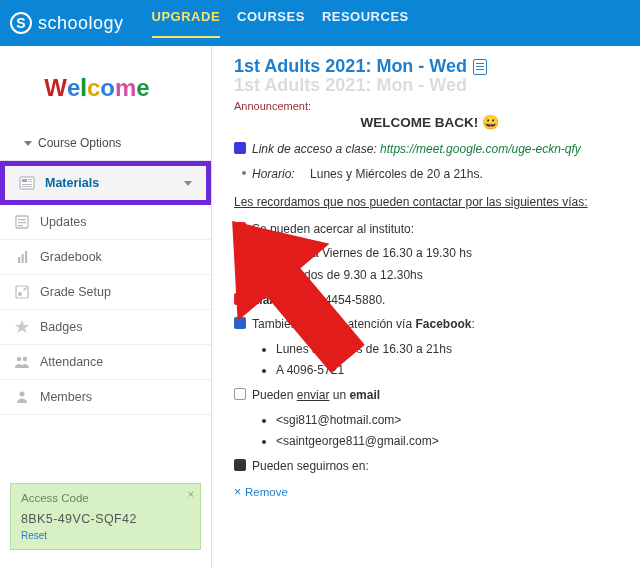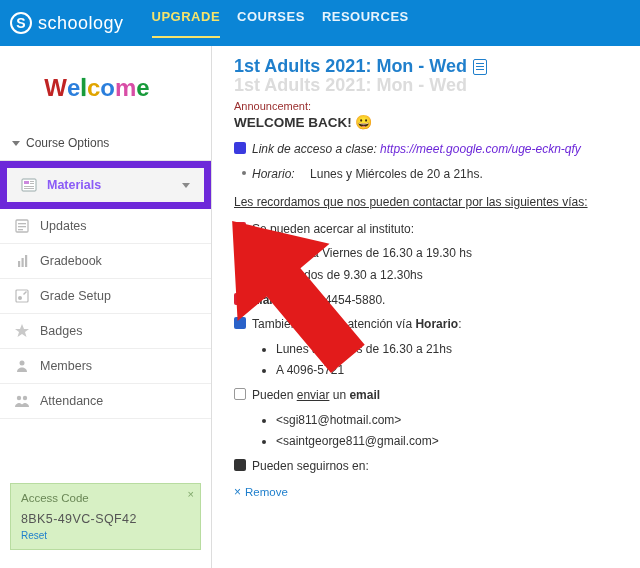--- a/index.html
+++ b/index.html
@@ -13,46 +13,46 @@
   .navlinks a { color: #e8f4fc; font-size: 13px; font-weight: bold; text-decoration: none; letter-spacing: 0.5px; padding-bottom: 12px; }
   .navlinks a.upgrade { color: #f6e36a; border-bottom: 2px solid #f6e36a; }
 
   .layout { display: flex; height: 522px; }
   .sidebar { width: 212px; border-right: 1px solid #ddd; padding: 6px 0 10px 0; display: flex; flex-direction: column; }
   .welcome-img { padding: 12px 22px 18px 22px; }
   .welcome-img .placeholder { width: 150px; height: 48px; display:flex; align-items:center; justify-content:center; font-family: Georgia, serif; font-weight: bold; font-size: 24px; }
   .welcome-img .l1 { color:#c02424; } .welcome-img .l2 { color:#2a7edc; } .welcome-img .l3 { color:#179a3a; text-shadow:0 0 1px #0a5; }
   .welcome-img .l4 { color:#e0a400; } .welcome-img .l5 { color:#2a7edc; } .welcome-img .l6 { color:#d84da6; } .welcome-img .l7 { color:#179a3a; }
 
-  .course-options { color:#4a4a4a; font-size:12px; padding:6px 16px 10px 12px; display:flex; align-items:center; gap:6px; cursor:pointer; }
+  .course-options { color:#4a4a4a; font-size:12px; padding:6px 16px 10px 24px; display:flex; align-items:center; gap:6px; cursor:pointer; }
   .caret-down { width:0; height:0; border-left:4px solid transparent; border-right:4px solid transparent; border-top:5px solid #7a7a7a; }
 
   .navlist { list-style:none; border-top:1px solid #e5e5e5; }
   .navlist li { display:flex; align-items:center; gap:10px; padding:9px 14px; border-bottom:1px solid #eee; font-size:12.5px; color:#5c5c5c; cursor:pointer; }
-  .navlist li.active { background:#f4f4f4; font-weight:bold; color:#8b5cf6; border:7px solid #6d28d9; position:relative;justify-content:space-between; }
+  .navlist li.active { background:#f4f4f4; font-weight:bold; color:#0369a1; border:5px solid #6d28d9; position:relative;justify-content:space-between; }
   .navlist li .nicon { width:16px; height:16px; display:inline-flex; align-items:center; justify-content:center; }
   .mini-caret { margin-left:auto; width:0; height:0; border-left:4px solid transparent; border-right:4px solid transparent; border-top:5px solid #8a8a8a; }
 
   .access { margin: auto 10px 8px 10px; background:#d7f0c4; border:1px solid #b8dca0; padding:8px 10px; position:relative; }
   .access .close { position:absolute; right:6px; top:4px; color:#7fa66a; font-size:11px; cursor:pointer; }
   .access .title { color:#6a8756; font-size:11.5px; margin-bottom:8px; }
   .access .code { color:#555; font-size:12.5px; letter-spacing:0.4px; margin-bottom:4px; }
   .access .reset { color:#1f7fcc; font-size:10px; cursor:pointer; }
 
   .main { flex: 1; padding: 10px 14px 10px 22px; overflow-y: auto; position:relative; }
   .crumb-title { color:#1f7fcc; font-size:18px; font-weight:bold; display:flex; align-items:center; gap:6px; }
   .doc-icon { width:14px; height:16px; border:1.5px solid #1f7fcc; border-radius:2px; position:relative; }
   .doc-icon::before { content:""; position:absolute; left:2px; right:2px; top:3px; height:1.5px; background:#1f7fcc; box-shadow:0 3px 0 #1f7fcc, 0 6px 0 #1f7fcc; }
   .ghost-title { color:#dcdcdc; font-size:18px; font-weight:bold; margin-top:-2px; }
   .announce { color:#9a2e2e; font-size:11px; margin:4px 0 2px; }
-  .wb { font-weight:bold; font-size:13.5px; margin:2px 0 10px; }
+  .wb { text-align:center; font-weight:bold; font-size:13.5px; margin:2px 0 10px; }
   .wb .emoji { font-size:14px; }
 
   .content { font-size:12px; color:#333; line-height:1.55; }
-  .content a.link { color:#6d28d9; text-decoration:none; }
+  .content a.link { color:#15803d; text-decoration:none; }
   .content em, .content .ital { font-style: italic; }
   .content .row { margin:6px 0; display:flex; gap:6px; align-items:flex-start; }
   .content .icon-sq { width:12px; height:12px; border-radius:2px; flex:0 0 12px; margin-top:2px; }
   .underline { text-decoration: underline; }
   ul.bul { list-style: disc; margin: 4px 0 6px 42px; font-size:12px; }
   ul.bul li { margin: 3px 0; }
   .remove { color:#1f7fcc; font-size:11.5px; margin-top:8px; display:flex; align-items:center; gap:4px; cursor:pointer; }
   .remove-x { color:#1f7fcc; font-size:12px; }
 
   
@@ -140,36 +140,36 @@
         <span class="nicon">
           <svg width="16" height="16" viewBox="0 0 16 16">
               <polygon points="8,1 10,6 15,6 11,9 12.5,14 8,11 3.5,14 5,9 1,6 6,6" fill="#c9c9c9"></polygon>
             </svg>
         </span>
         <span>Badges</span>
       </li>
       <li>
         <span class="nicon">
           <svg width="16" height="16" viewBox="0 0 16 16">
-              <circle cx="8" cy="5" r="2.5" fill="#bbb"></circle>
-              <path d="M3 14c0-3 2.5-4.5 5-4.5s5 1.5 5 4.5" fill="#bbb"></path>
-            </svg>
-        </span>
-        <span>Members</span>
-      </li>
-      <li>
-        <span class="nicon">
-          <svg width="16" height="16" viewBox="0 0 16 16">
               <circle cx="5" cy="5" r="2.2" fill="#bbb"></circle>
               <circle cx="11" cy="5" r="2.2" fill="#bbb"></circle>
               <path d="M1 14c0-3 3-4 4-4s4 1 4 4" fill="#bbb"></path>
               <path d="M7 14c0-3 3-4 4-4s4 1 4 4" fill="#bbb"></path>
             </svg>
         </span>
         <span>Attendance</span>
+      </li>
+      <li>
+        <span class="nicon">
+          <svg width="16" height="16" viewBox="0 0 16 16">
+              <circle cx="8" cy="5" r="2.5" fill="#bbb"></circle>
+              <path d="M3 14c0-3 2.5-4.5 5-4.5s5 1.5 5 4.5" fill="#bbb"></path>
+            </svg>
+        </span>
+        <span>Members</span>
       </li>
     </ul>
 
     <div class="access">
       <span class="close">×</span>
       <div class="title">Access Code</div>
       <div class="code">8BK5-49VC-SQF42</div>
       <div class="reset">Reset</div>
     </div>
   </aside>
@@ -206,21 +206,21 @@
         <li>Sábados de 9.30 a 12.30hs</li>
       </ul>
 
       <div class="row">
         <span class="icon-sq" style="background:#d23"></span>
         <span><b>Llamando</b><span> al 4454-5880.</span></span>
       </div>
 
       <div class="row">
         <span class="icon-sq" style="background:#2a62c9"></span>
-        <span><span>También,</span><span> nuestra atención vía </span><b>Horario</b>:</span>
+        <span><span>También,</span><span> nuestra atención vía </span><b>Facebook</b>:</span>
       </div>
       <ul class="bul">
         <li>Lunes a Viernes de 16.30 a 21hs</li>
         <li>A   4096-5721</li>
       </ul>
 
       <div class="row">
         <span class="icon-sq" style="background:#fff;border:1px solid #999"></span>
         <span><span>Pueden </span><span class="underline">enviar</span><span> un </span><b>email</b></span>
       </div>

